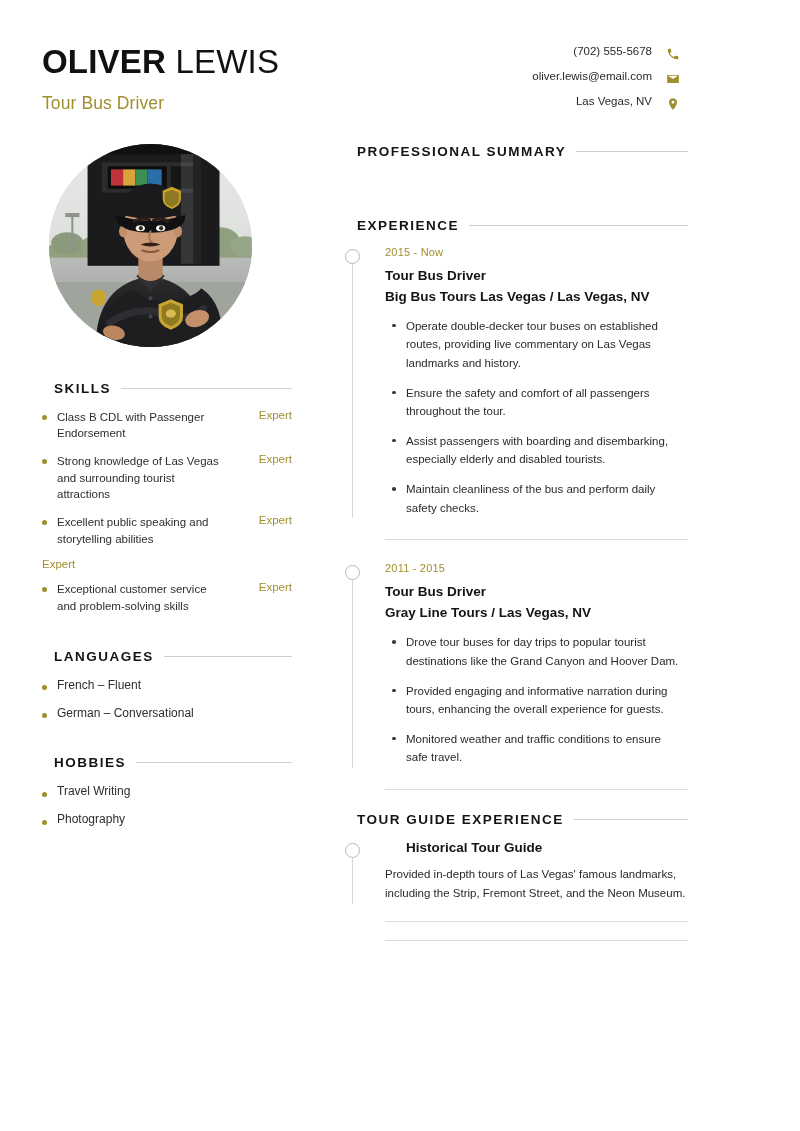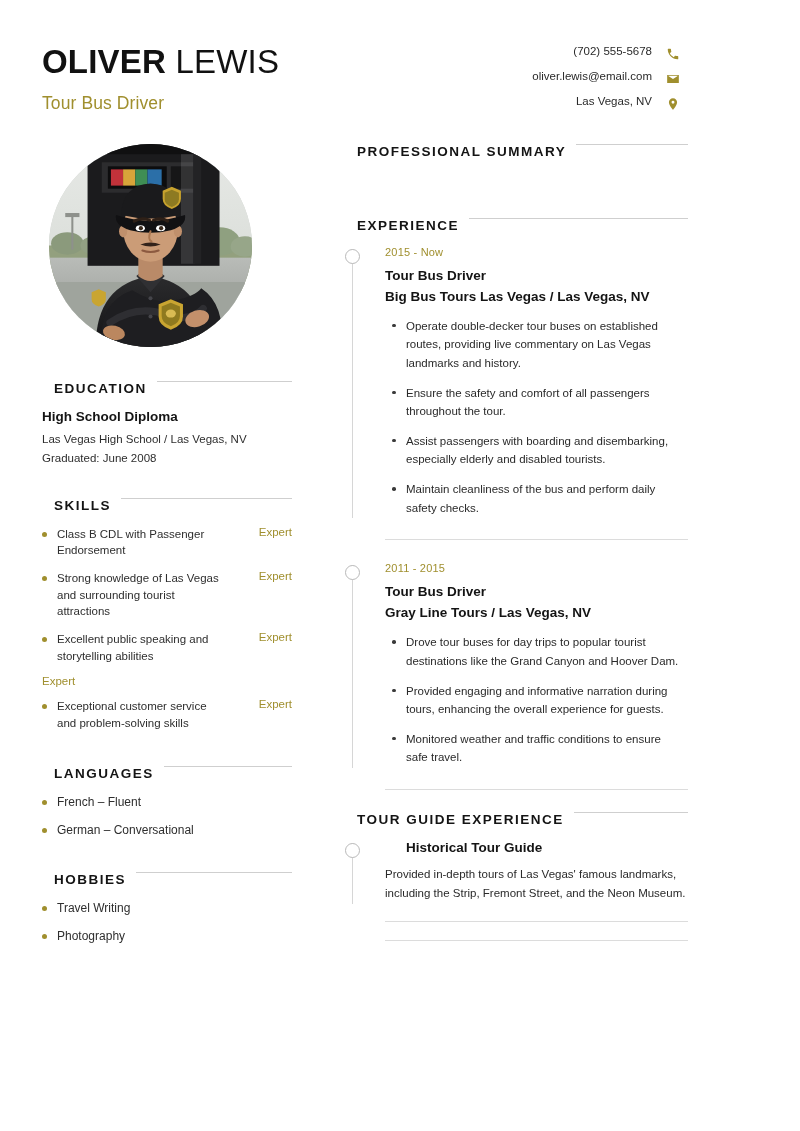--- a/index.html
+++ b/index.html
@@ -32,39 +32,39 @@
   .col-left  { width: 250px; flex: 0 0 250px; }
   .col-right { flex: 1; padding-left: 53px; }
 
   
   .photo-wrap { width: 203px; height: 203px; margin: 0 0 0 7px; position: relative; }
   .photo { width: 203px; height: 203px; border-radius: 50%; overflow: hidden; position: relative; background:#cfd3cf; }
   .photo svg { display:block; width:100%; height:100%; }
 
   
   .sec { margin-top: 34px; }
-  .sec-head { display: flex; gap: 10px; margin-bottom: 13px; padding-left: 12px; }
+  .sec-head { display: flex; align-items: center; gap: 10px; margin-bottom: 13px; padding-left: 12px; }
   .sec-title { font-size: 13.5px; font-weight: 700; letter-spacing: 1.5px; color: #141414;
                white-space: nowrap; text-transform: uppercase; }
   .sec-rule { flex: 1; height: 1px; background: #cfcfcf; }
 
   
   .edu-degree { font-size: 13.5px; font-weight: 700; color: #141414; margin-bottom: 9px; }
   .edu-school { font-size: 11.5px; color: #2e2e2e; margin-bottom: 7px; }
   .edu-date   { font-size: 11.5px; color: #2e2e2e; }
 
   
   .skill-row { display: flex; align-items: flex-start; justify-content: space-between; margin-bottom: 11px; gap: 6px; }
   .skill-left { display: flex; align-items: flex-start; gap: 10px; max-width: 178px; }
   .gdot { width: 5px; height: 5px; border-radius: 50%; background: #a08f2e; flex: 0 0 5px; margin-top: 6px; }
   .skill-name { font-size: 11.5px; line-height: 1.45; color: #2e2e2e; }
   .skill-level { font-size: 11.5px; color: #a08f2e; white-space: nowrap; padding-top: 0px; }
 
   
-  .plain-item { display: flex; align-items: flex-start; gap: 10px; margin-bottom: 12px; }
+  .plain-item { display: flex; align-items: center; gap: 10px; margin-bottom: 12px; }
   .plain-item .txt { font-size: 12px; color: #2e2e2e; line-height: 1.35; }
 
   
   .summary-text { font-size: 12px; line-height: 1.72; color: #2a2a2a; }
   .sec-right { margin-top: 0; }
 
   .timeline { position: relative; }
   .tl-item { position: relative; padding-left: 40px; }
   .tl-marker { position: absolute; left: 0; top: 3px; width: 15px; height: 15px;
                border: 1.3px solid #b9b9b9; border-radius: 50%; background: #fff; z-index: 2; }
@@ -220,29 +220,20 @@
 
             <path d="M108 158 l12 -5 l12 5 v12 q0 9 -12 13 q-12 -4 -12 -13 z" fill="#c9a531"></path>
             <path d="M111 160 l9 -3.6 l9 3.6 v9.5 q0 7 -9 10 q-9 -3 -9 -10 z" fill="#8f7a1f"></path>
             <ellipse cx="120" cy="167" rx="5" ry="4" fill="#d9bb53"></ellipse>
 
             <path d="M42 146 l7 -3 l7 3 v7 q0 5 -7 7 q-7 -2 -7 -7 z" fill="#c9a531"></path>
           </svg>
         </div>
       </div>
 
-      <div class="sec">
-        <div class="sec-head">
-          <div class="sec-title">EDUCATION</div>
-          <div class="sec-rule"></div>
-        </div>
-        <div class="edu-degree">High School Diploma</div>
-        <div class="edu-school">Las Vegas High School / Las Vegas, NV</div>
-        <div class="edu-date">Graduated: June 2008</div>
-      </div>
 
       <div class="sec">
         <div class="sec-head">
           <div class="sec-title">SKILLS</div>
           <div class="sec-rule"></div>
         </div>
         <div class="skill-row">
           <div class="skill-left">
             <span class="gdot"></span>
             <span class="skill-name">Class B CDL with Passenger Endorsement</span>

